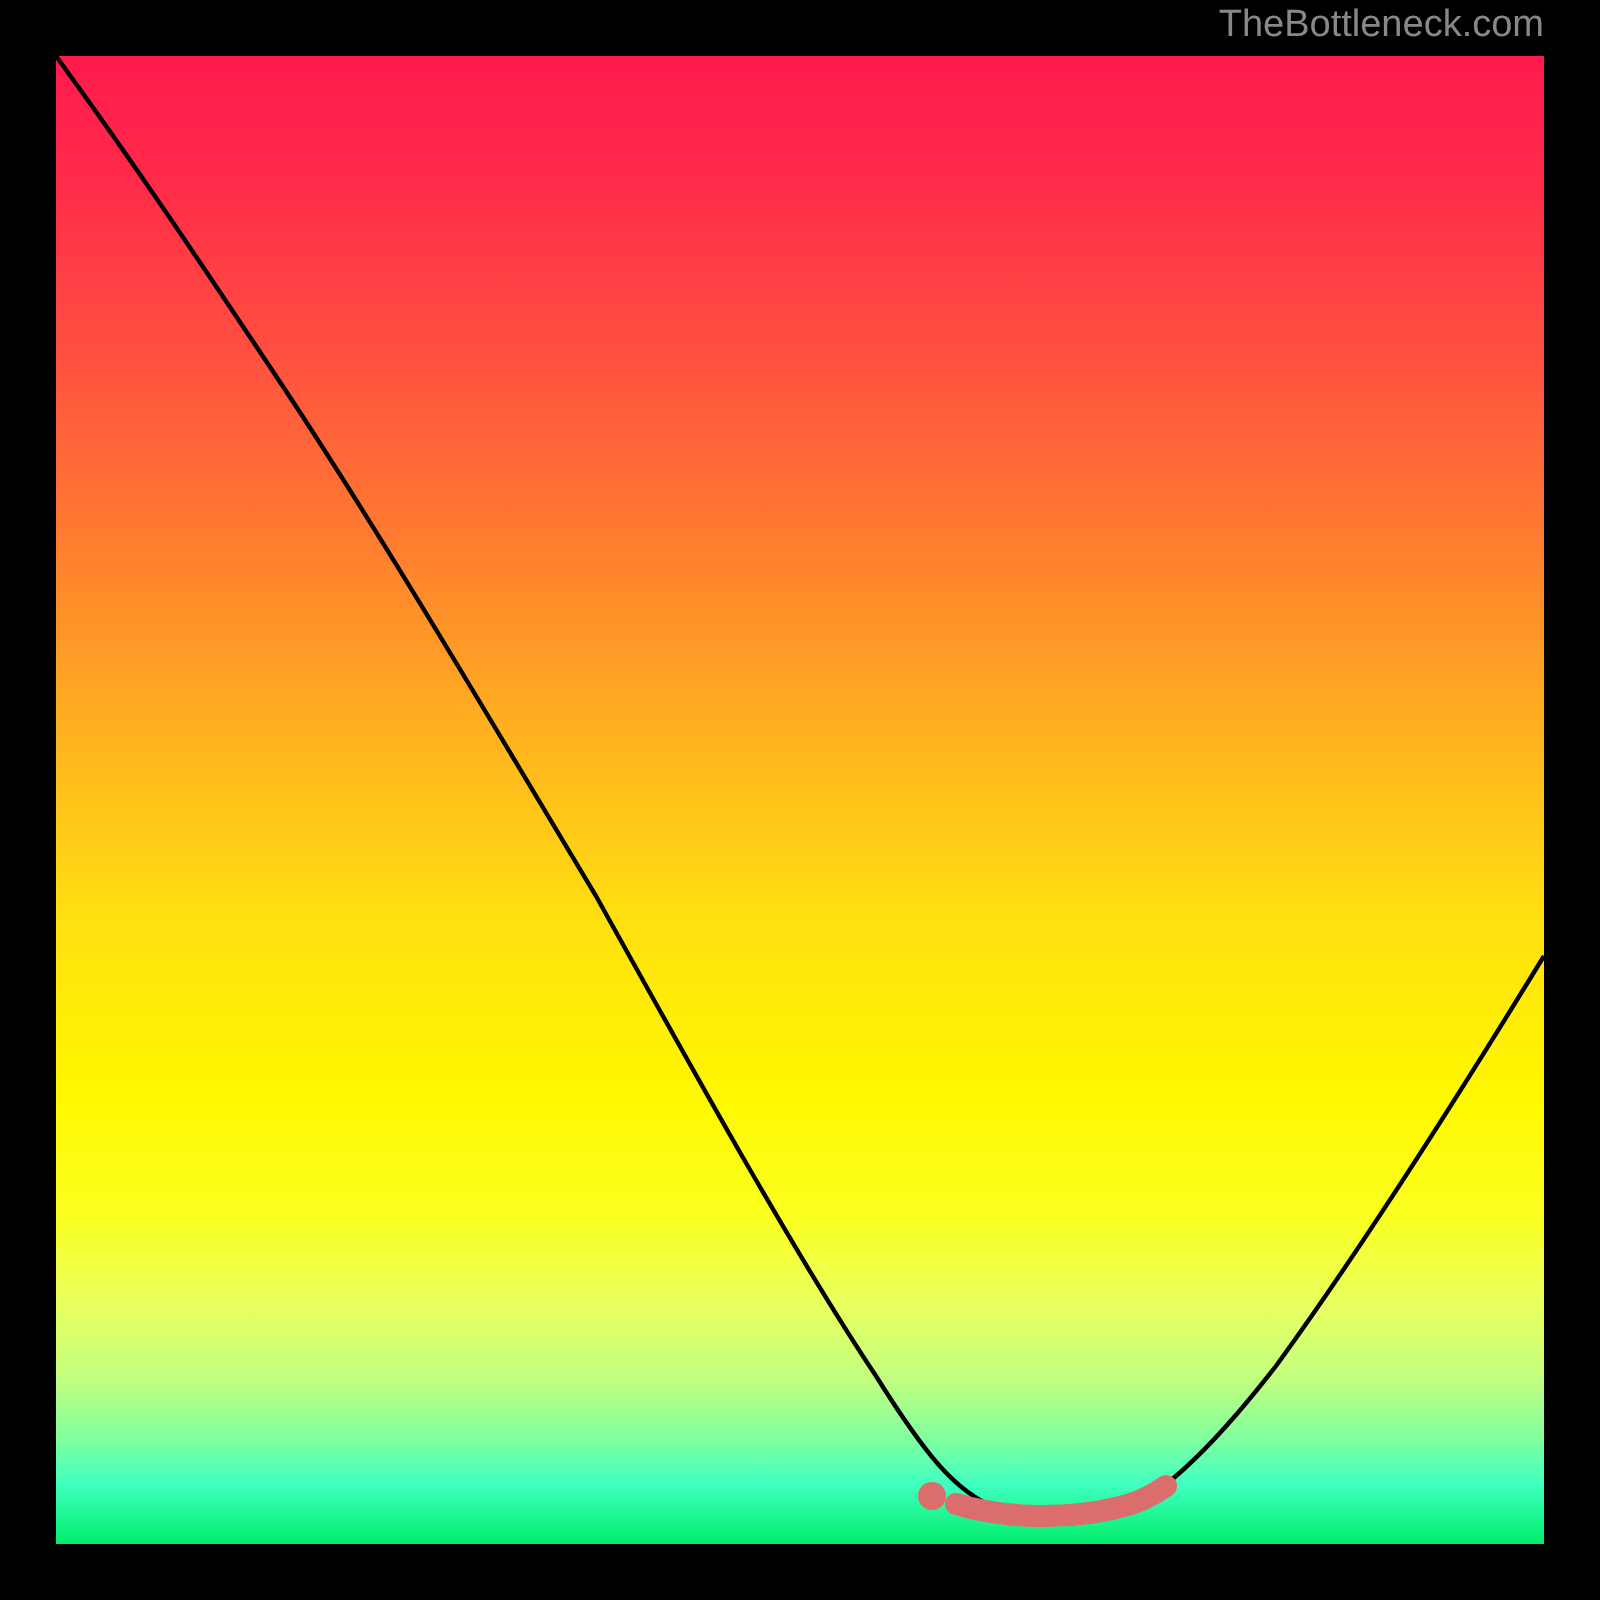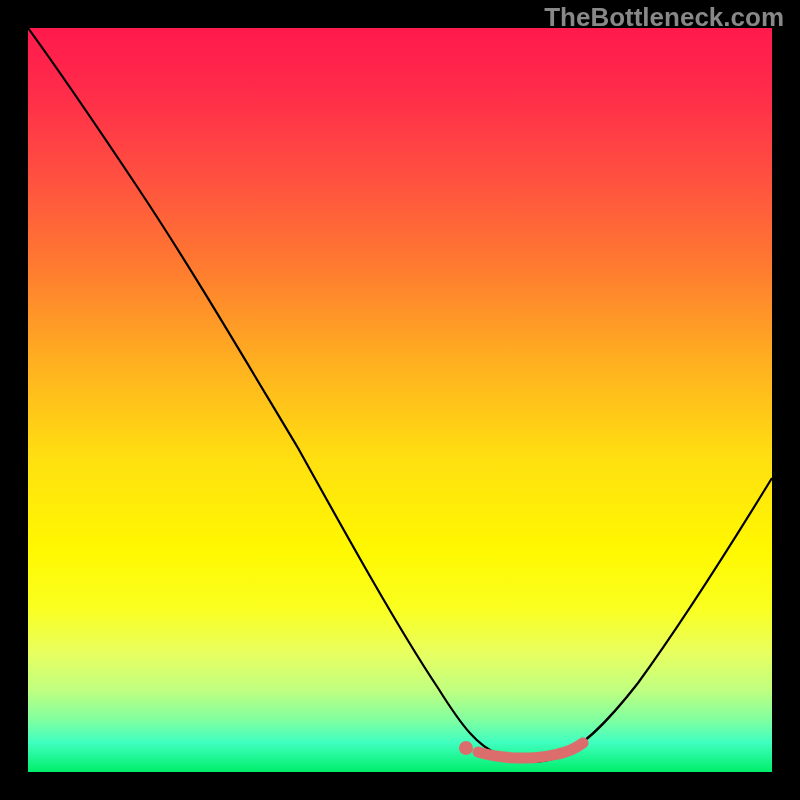--- a/index.html
+++ b/index.html
@@ -6,24 +6,24 @@
   body {
     width: 800px;
     height: 800px;
     background: #000;
     position: relative;
     font-family: Arial, sans-serif;
   }
   .attribution {
     position: absolute;
     top: 2px;
-    right: 16px;
+    right: 28px;
     color: #888;
-    font-size: 26px;
-    font-weight: 700;
+    font-size: 19px;
+    font-weight: 400;
     z-index: 10;
   }
   .chart-area {
     position: absolute;
     left: 28px;
     top: 28px;
     width: 744px;
     height: 744px;
     background: linear-gradient(180deg,
       #ff1a4d 0%,

